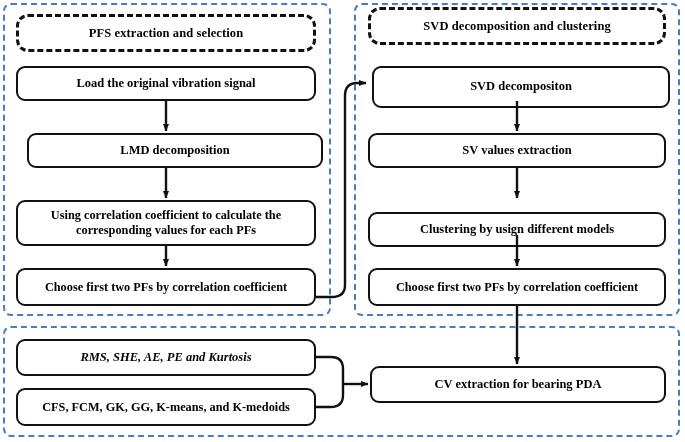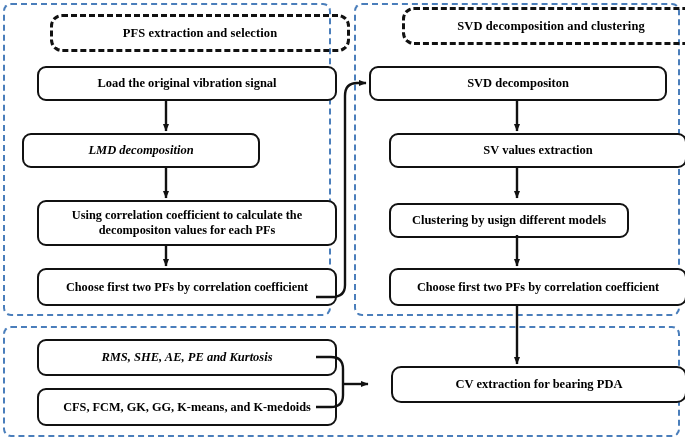--- a/index.html
+++ b/index.html
@@ -31,39 +31,37 @@
     box-sizing: border-box;
     display: flex;
     align-items: center;
     justify-content: center;
     text-align: right;
     font-weight: bold;
     font-size: 12.5px;
     color: #000000;
     letter-spacing: .1px;
     background: transparent;
-    margin-left: 34px;
   }
   
   .node {
     position: absolute;
     border: 2.6px solid #111111;
     border-radius: 9px;
     box-sizing: border-box;
     display: flex;
     align-items: center;
     justify-content: center;
     text-align: center;
     font-weight: bold;
     font-size: 12.5px;
     line-height: 1.22;
     color: #000000;
     background: #ffffff;
     padding: 2px 0;
-    margin-left: 21px;
   }
   .node.two-line { font-size: 12.3px; }
   
   #wires {
     position: absolute;
     left: 0;
     top: 0;
     width: 685px;
     height: 442px;
     pointer-events: none;
@@ -77,65 +75,65 @@
   <div class="panel" style="left:3px; top:3px; width:328px; height:313px;"></div>
 
   <div class="title-box" style="left:16px; top:14px; width:300px; height:38px;">
     <span>PFS extraction and selection</span>
   </div>
 
   <div class="node" style="left:16px; top:66px; width:300px; height:35px;">
     <span>Load the original vibration signal</span>
   </div>
 
-  <div class="node" style="left:1px; top:133px; width:238px; height:35px;font-style:italic;">
+  <div class="node" style="left:27px; top:133px; width:296px; height:35px;">
     <span>LMD decomposition</span>
   </div>
 
   <div class="node two-line" style="left:16px; top:200px; width:300px; height:46px;">
-    <span>Using correlation coefficient to calculate the decompositon values for each PFs</span>
+    <span>Using correlation coefficient to calculate the corresponding values for each PFs</span>
   </div>
 
   <div class="node two-line" style="left:16px; top:268px; width:300px; height:38px;">
     <span>Choose first two PFs by correlation coefficient</span>
   </div>
 
   <div class="panel" style="left:354px; top:3px; width:326px; height:313px;"></div>
 
   <div class="title-box" style="left:368px; top:7px; width:298px; height:38px;">
     <span>SVD decomposition and clustering</span>
   </div>
 
-  <div class="node" style="left:348px; top:66px; width:298px; height:35px;">
+  <div class="node" style="left:372px; top:66px; width:298px; height:42px;">
     <span>SVD decompositon</span>
   </div>
 
   <div class="node" style="left:368px; top:133px; width:298px; height:35px;text-align:center;">
     <span>SV values extraction</span>
   </div>
 
-  <div class="node" style="left:368px; top:203px; width:240px; height:35px;">
+  <div class="node" style="left:368px; top:212px; width:298px; height:35px;">
     <span>Clustering by usign different models</span>
   </div>
 
   <div class="node two-line" style="left:368px; top:268px; width:298px; height:38px;">
     <span>Choose first two PFs by correlation coefficient</span>
   </div>
 
   <div class="panel" style="left:3px; top:326px; width:677px; height:111px;"></div>
 
   <div class="node" style="left:16px; top:339px; width:300px; height:37px;font-style:italic;">
     <span>RMS, SHE, AE, PE and Kurtosis</span>
   </div>
 
   <div class="node two-line" style="left:16px; top:388px; width:300px; height:38px;">
     <span>CFS, FCM, GK, GG, K-means, and K-medoids</span>
   </div>
 
-  <div class="node" style="left:370px; top:366px; width:296px; height:37px;border-radius:10px;">
+  <div class="node" style="left:370px; top:366px; width:296px; height:37px;">
     <span>CV extraction for bearing PDA</span>
   </div>
 
   <svg id="wires" viewBox="0 0 685 442" xmlns="http://www.w3.org/2000/svg">
     <defs>
       <marker id="ah" markerWidth="9" markerHeight="9" refX="7.4" refY="3.2" orient="auto" markerUnits="userSpaceOnUse">
         <path d="M0,0 L8,3.2 L0,6.4 z" fill="#111111"></path>
       </marker>
     </defs>
 

